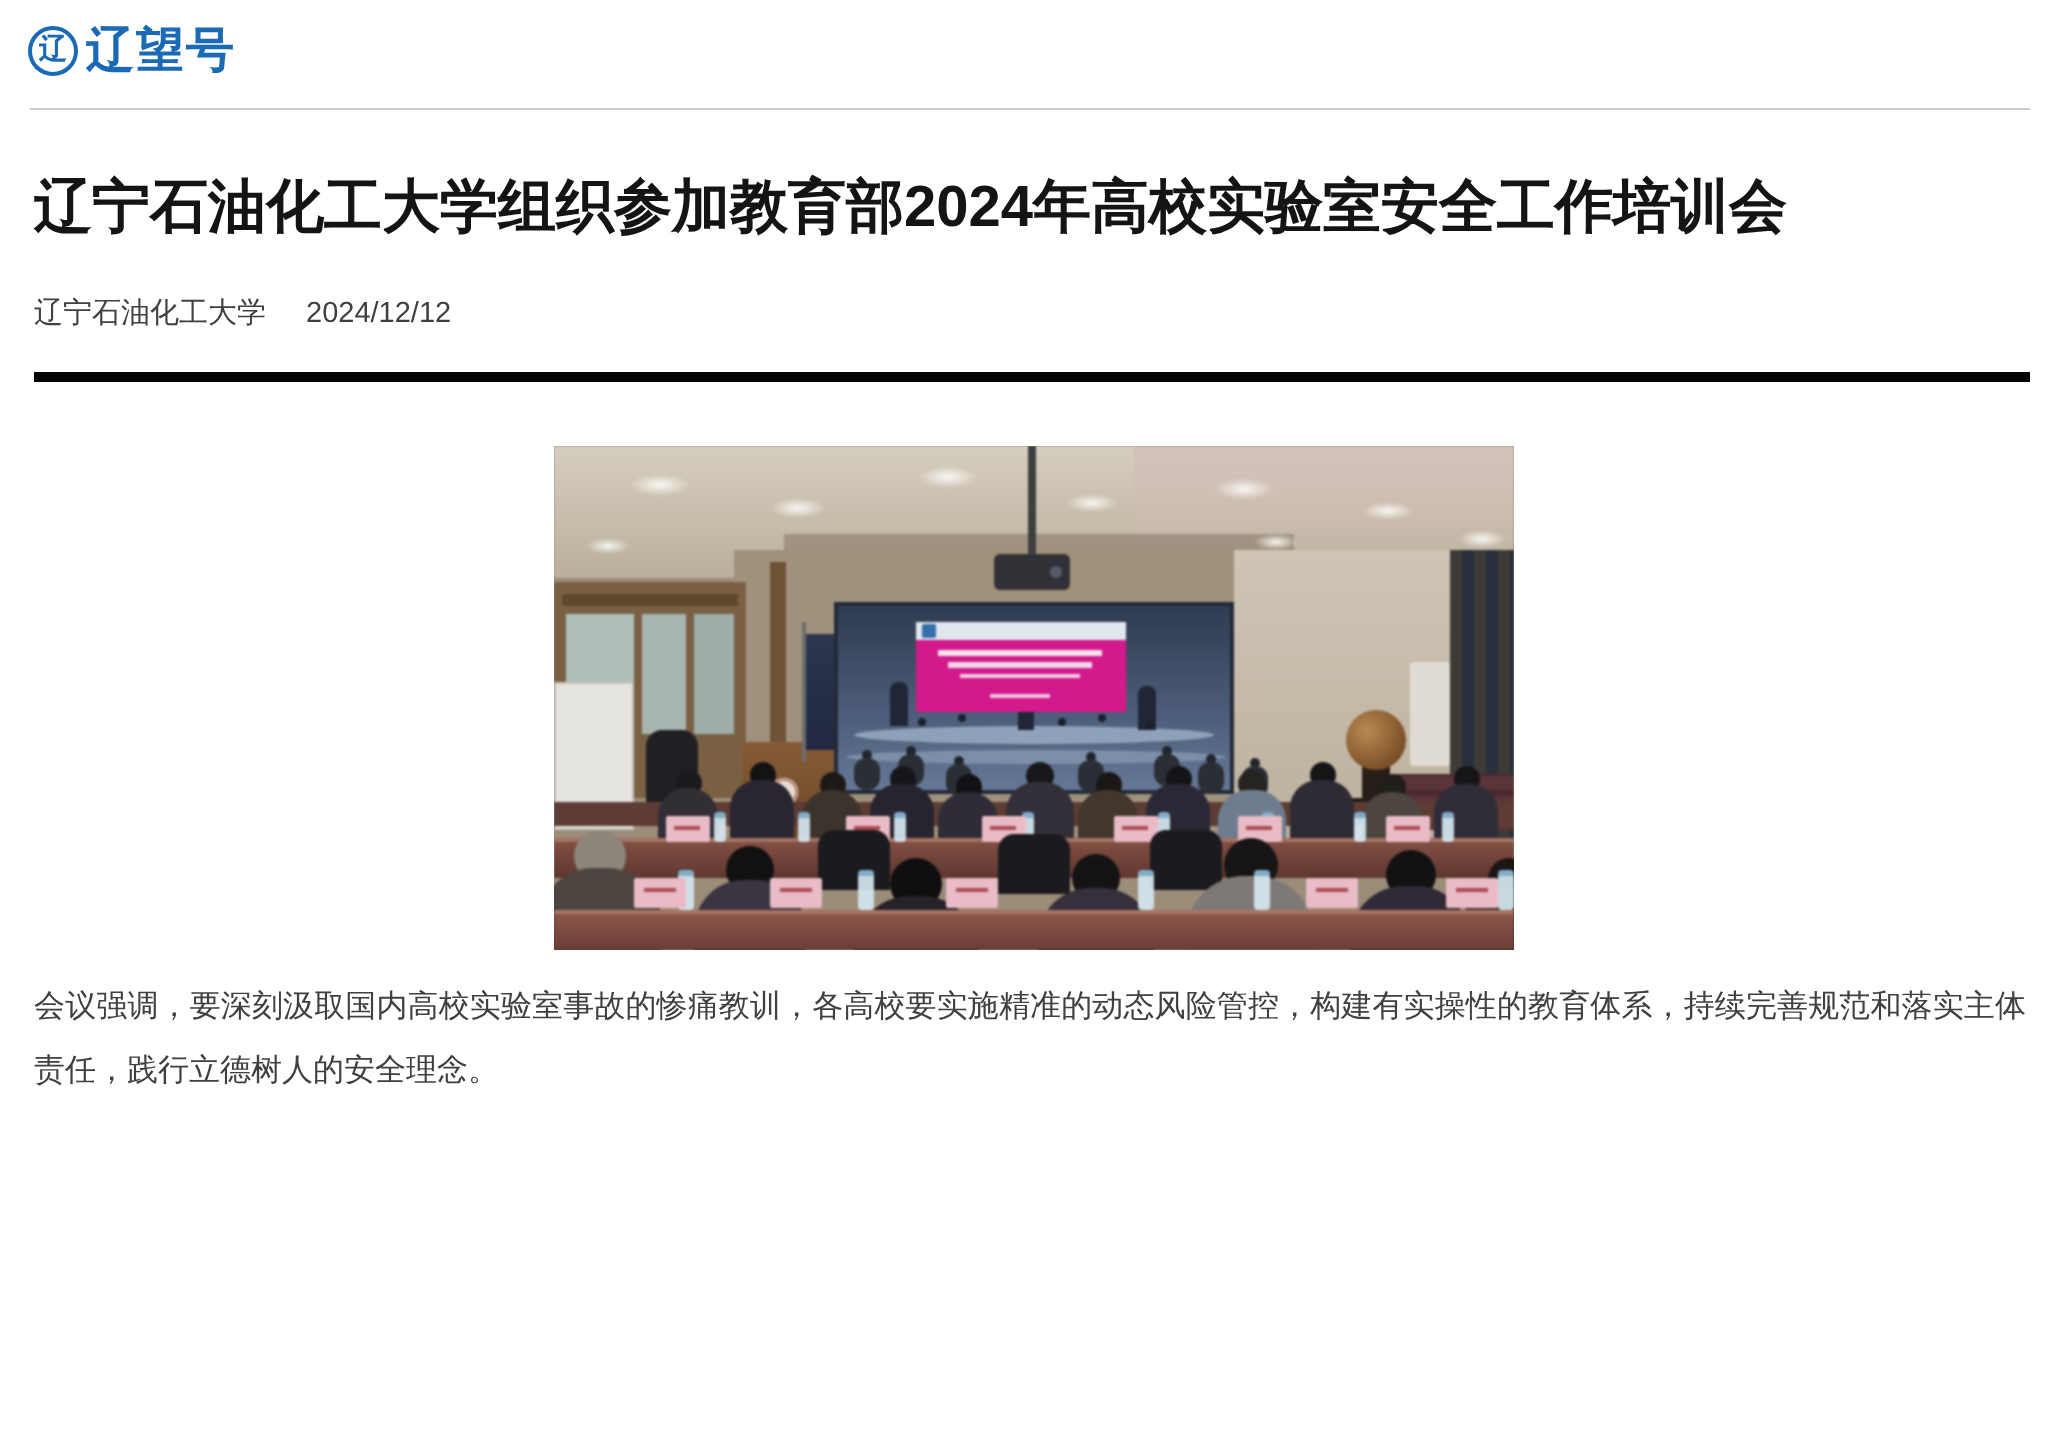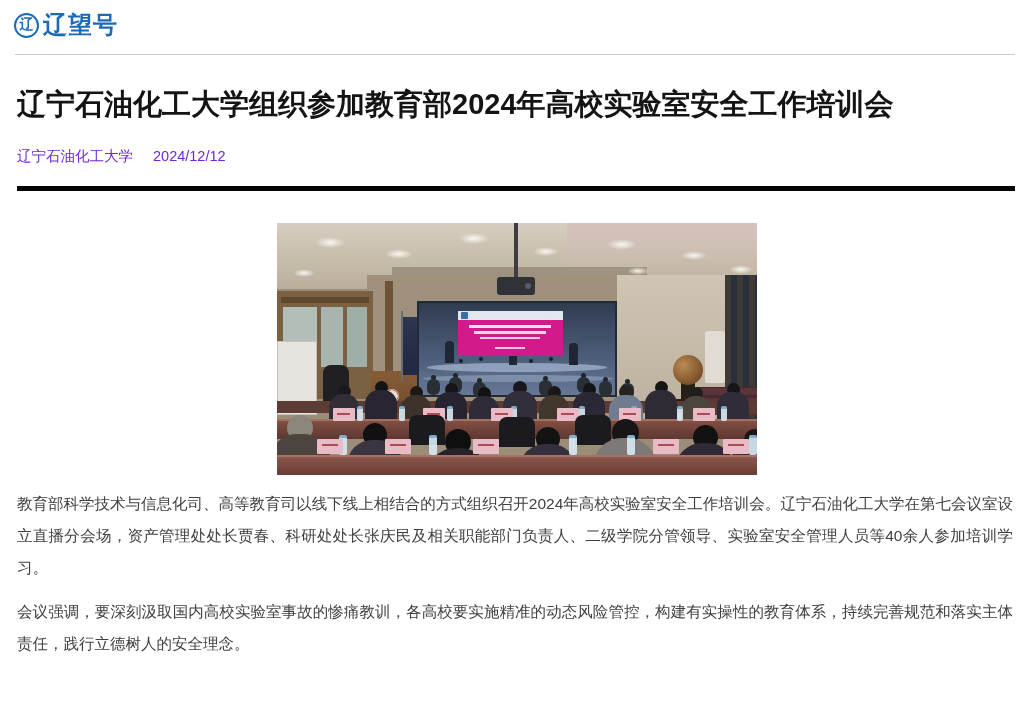--- a/index.html
+++ b/index.html
@@ -10,21 +10,21 @@
   .brand{position:absolute;left:14px;top:9px;display:flex;align-items:center;gap:4px;cursor:pointer;}
   .brand-icon{width:25px;height:25px;border:2.5px solid #1b6ab5;border-radius:50%;
     display:flex;align-items:center;justify-content:center;color:#1b6ab5;
     font-size:14px;font-weight:700;box-sizing:border-box;}
   .brand-text{color:#1b6ab5;font-size:24px;font-weight:700;letter-spacing:1px;}
   .header-divider{position:absolute;left:15px;right:15px;top:54px;height:1px;background:#cccccc;}
 
   
   .article-title{position:absolute;left:17px;top:86px;width:996px;margin:0;
     font-size:29px;line-height:36px;font-weight:700;color:#141414;}
-  .byline{position:absolute;left:17px;top:147px;font-size:14.5px;color:#6d28d9;}
+  .byline{position:absolute;left:17px;top:147px;font-size:14.5px;color:#404040;}
   .byline .date{margin-left:20px;}
   .title-rule{position:absolute;left:17px;top:186px;width:998px;height:5px;background:#040404;}
 
   
   .photo{position:absolute;left:277px;top:223px;width:480px;height:252px;margin:0;
     overflow:hidden;background:#9c8d78;}
   .scene{position:absolute;inset:0;filter:blur(0.5px) saturate(0.92) contrast(0.96);}
   .scene div{position:absolute;}
 
   
@@ -198,17 +198,16 @@
           <div style="left: 196px; top: 216px; width: 26px; height: 15px; background: rgb(241, 189, 201); border-radius: 1px;"></div>
           <div style="left: 201px; top: 221px; width: 16px; height: 2px; background: rgb(180, 71, 79);"></div>
           <div style="left: 376px; top: 216px; width: 26px; height: 15px; background: rgb(241, 189, 201); border-radius: 1px;"></div>
           <div style="left: 381px; top: 221px; width: 16px; height: 2px; background: rgb(180, 71, 79);"></div>
           <div style="left: 446px; top: 216px; width: 26px; height: 15px; background: rgb(241, 189, 201); border-radius: 1px;"></div>
           <div style="left: 451px; top: 221px; width: 16px; height: 2px; background: rgb(180, 71, 79);"></div>
         </div>
     </figure>
 
     <div class="body-text">
-      <p>教育部科学技术与信息化司、高等教育司以线下线上相结合的方式组织召开2024年高校实验室安全工作培训会。辽宁石油化工大学在第七会议室设立直播分会场，资产管理处处长贾春、科研处处长张庆民及相关职能部门负责人、二级学院分管领导、实验室安全管理人员等40余人参加培训学习。</p>
       <p>会议强调，要深刻汲取国内高校实验室事故的惨痛教训，各高校要实施精准的动态风险管控，构建有实操性的教育体系，持续完善规范和落实主体责任，践行立德树人的安全理念。</p>
     </div>
   </main>
 </div>
 
 </body></html>

